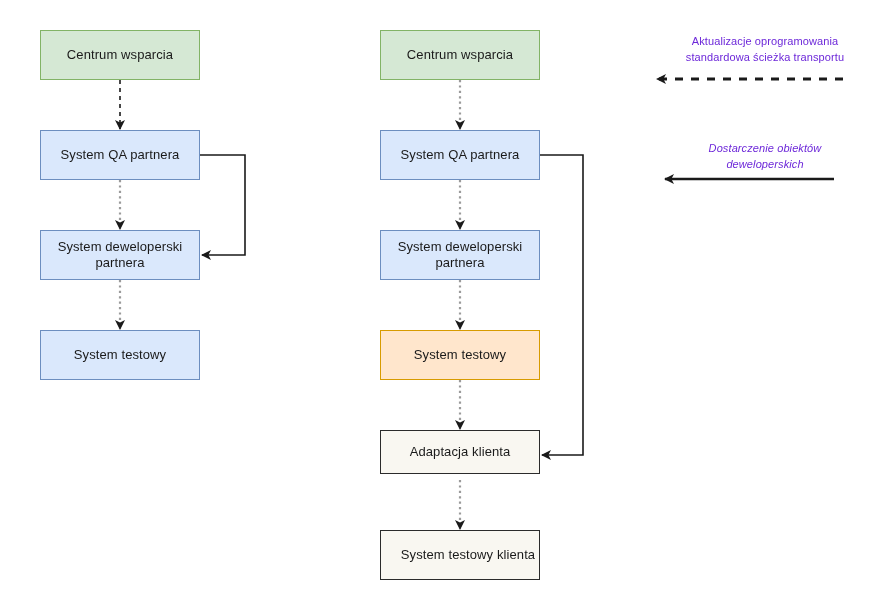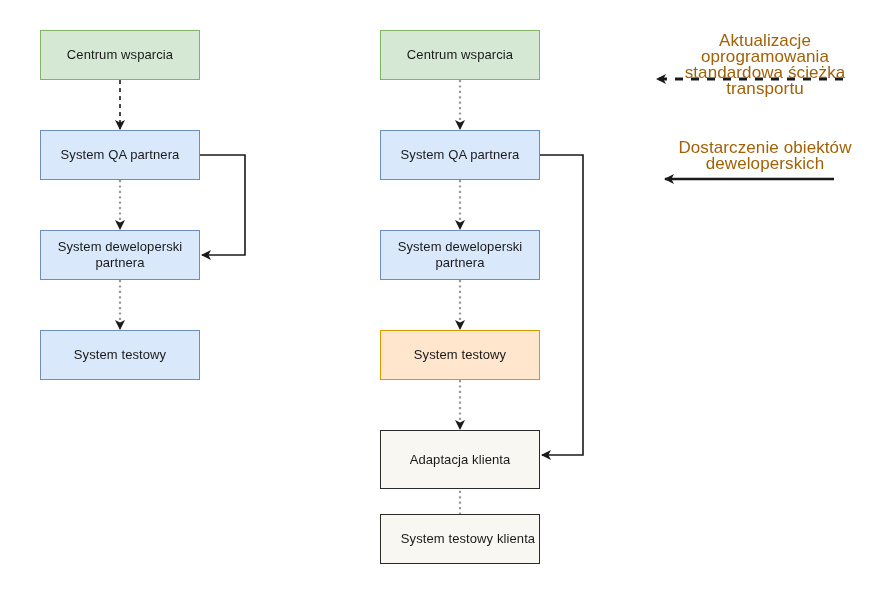--- a/index.html
+++ b/index.html
@@ -22,23 +22,23 @@
     line-height:16px;
     color:#1a1a1a;
     border-width:1px;
     border-style:solid;
     white-space:pre-line;
     letter-spacing:0.1px;
   }
   .legend-label{
     position:absolute;
     text-align:center;
-    font-size:17px;
+    font-size:11px;
     line-height:16px;
-    color:#a16207;
+    color:#6d28d9;
     white-space:pre-line;
     letter-spacing:0.1px;
   }
   svg{position:absolute;left:0;top:0;overflow:visible;pointer-events:none;}
 </style>
 </head>
 <body>
 
 <div id="canvas">
 
@@ -76,23 +76,23 @@
       <div class="node" style="left: 40px; top: 30px; width: 160px; height: 50px; background: rgb(213, 232, 212); border-color: rgb(130, 179, 102);">Centrum wsparcia</div>
       <div class="node" style="left: 40px; top: 130px; width: 160px; height: 50px; background: rgb(218, 232, 252); border-color: rgb(108, 142, 191);">System QA partnera</div>
       <div class="node" style="left: 40px; top: 230px; width: 160px; height: 50px; background: rgb(218, 232, 252); border-color: rgb(108, 142, 191);">System deweloperski
 partnera</div>
       <div class="node" style="left: 40px; top: 330px; width: 160px; height: 50px; background: rgb(218, 232, 252); border-color: rgb(108, 142, 191);">System testowy</div>
       <div class="node" style="left: 380px; top: 30px; width: 160px; height: 50px; background: rgb(213, 232, 212); border-color: rgb(130, 179, 102);">Centrum wsparcia</div>
       <div class="node" style="left: 380px; top: 130px; width: 160px; height: 50px; background: rgb(218, 232, 252); border-color: rgb(108, 142, 191);">System QA partnera</div>
       <div class="node" style="left: 380px; top: 230px; width: 160px; height: 50px; background: rgb(218, 232, 252); border-color: rgb(108, 142, 191);">System deweloperski
 partnera</div>
       <div class="node" style="left: 380px; top: 330px; width: 160px; height: 50px; background: rgb(255, 230, 204); border-color: rgb(215, 155, 0);">System testowy</div>
-      <div class="node" style="left: 380px; top: 430px; width: 160px; height: 59px; background: rgb(249, 247, 241); border-color: rgb(43, 43, 43);">Adaptacja klienta</div>
-      <div class="node" style="left: 380px; top: 514px; width: 160px; height: 50px; background: rgb(249, 247, 241); border-color: rgb(43, 43, 43); padding-left: 16px;">System testowy klienta</div>
+      <div class="node" style="left: 380px; top: 430px; width: 160px; height: 44px; background: rgb(249, 247, 241); border-color: rgb(43, 43, 43);">Adaptacja klienta</div>
+      <div class="node" style="left: 380px; top: 530px; width: 160px; height: 50px; background: rgb(249, 247, 241); border-color: rgb(43, 43, 43); padding-left: 16px;">System testowy klienta</div>
     </div>
   <div id="legend-layer">
       <div class="legend-label" style="left: 660px; top: 33px; width: 210px;">Aktualizacje oprogramowania
 standardowa ścieżka transportu</div>
-      <div class="legend-label" style="left: 660px; top: 140px; width: 210px;">Dostarczenie obiektów
+      <div class="legend-label" style="left: 660px; top: 140px; width: 210px; font-style: italic;">Dostarczenie obiektów
 deweloperskich</div>
     </div>
 
 </div>
 
 </body></html>

